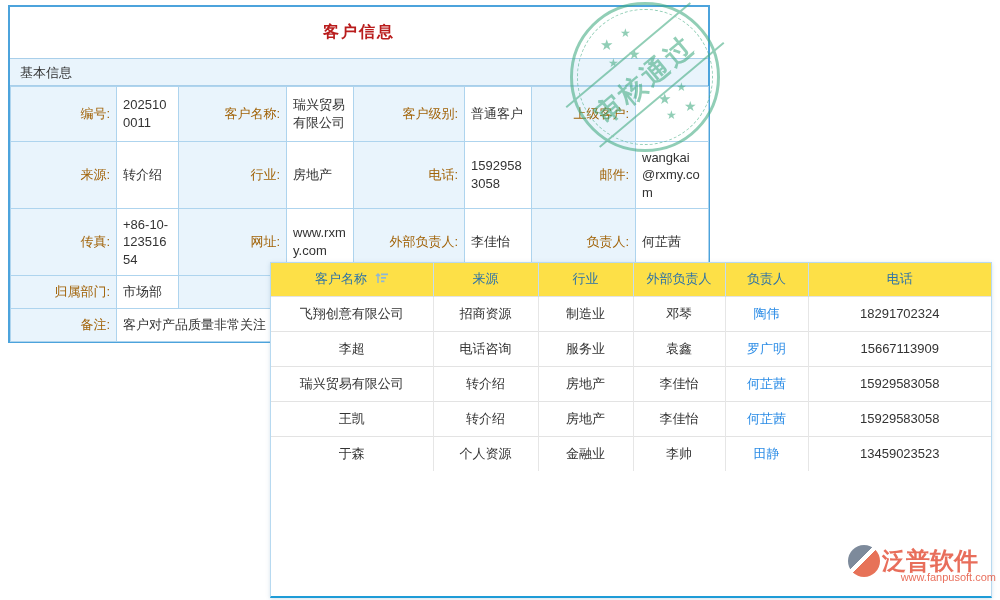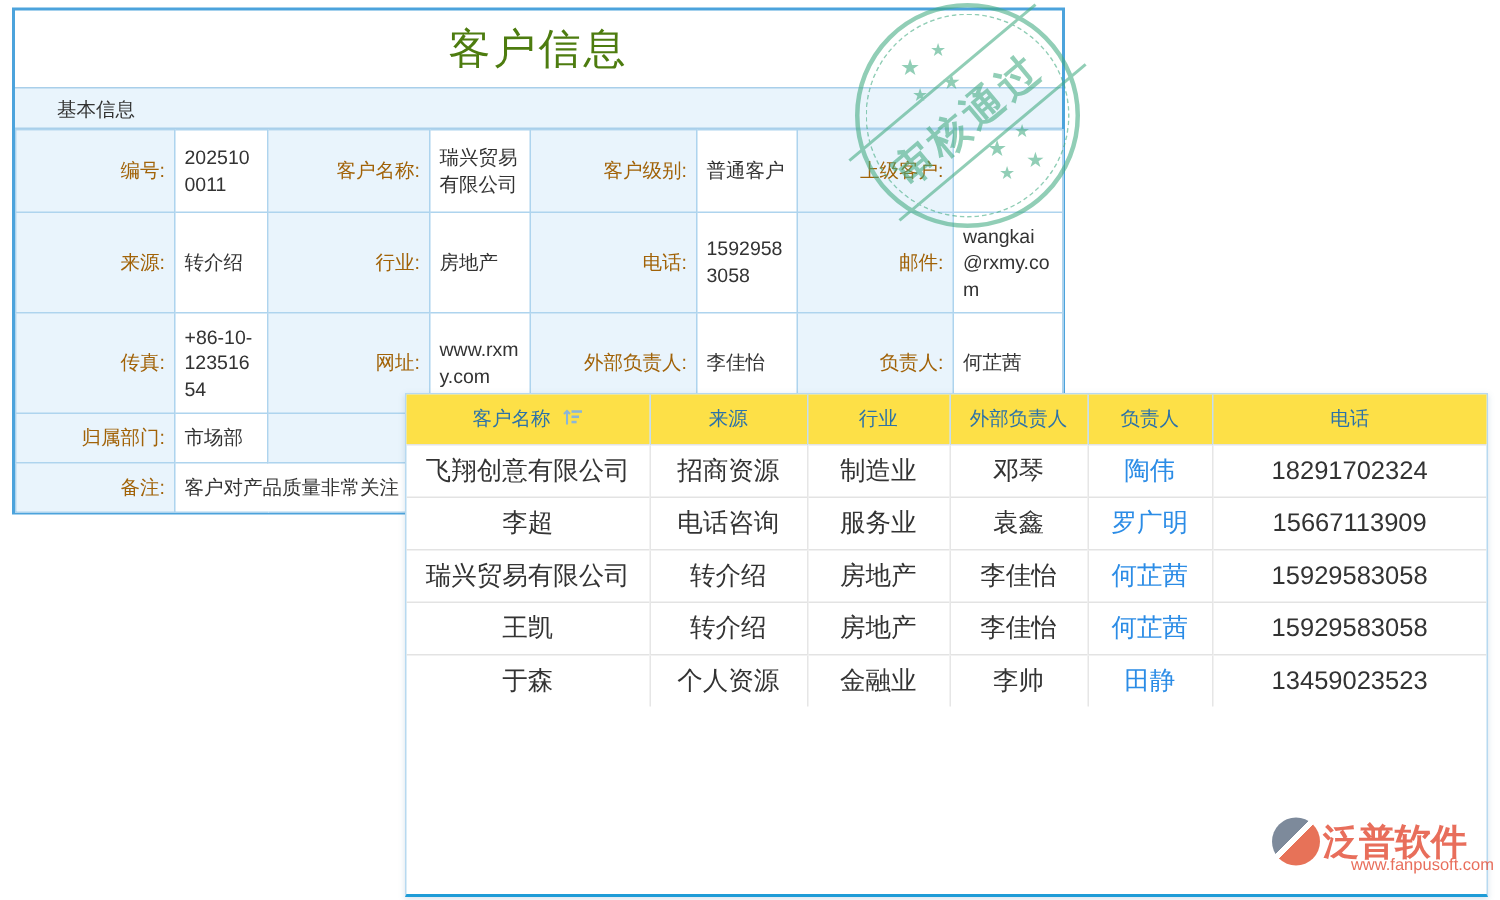--- a/index.html
+++ b/index.html
@@ -3,24 +3,24 @@
 <meta charset="utf-8">
 <style>
   * { margin:0; padding:0; box-sizing:border-box; }
   html,body { width:1000px; height:600px; background:#ffffff;
     font-family:"Liberation Sans","DejaVu Sans",sans-serif; color:#333; overflow:hidden; }
 
   
   .form-panel { position:absolute; left:8px; top:5px; width:702px; height:338px;
     background:#fff; border:2px solid #4ca3dc; z-index:1; }
   .form-title { height:51px; display:flex; align-items:center; justify-content:center;
-    font-size:28px; font-weight:normal; color:#4d7c0f; letter-spacing:2px; }
+    font-size:16px; font-weight:bold; color:#b91c1c; letter-spacing:2px; }
   .section-bar { height:28px; line-height:27px; background:#e9f4fc;
     border-top:1px solid #a9cfea; border-bottom:1px solid #a9cfea;
-    padding-left:28px; font-size:13px; color:#333; }
+    padding-left:10px; font-size:13px; color:#333; }
   table.form-table { width:698px; table-layout:fixed; border-collapse:collapse; }
   table.form-table td { border:1px solid #aed4ee; font-size:13px; line-height:1.35;
     vertical-align:middle; padding:2px 6px; }
   td.lbl { background:#e9f4fc; text-align:right; color:#a16207; }
   td.val { background:#fff; text-align:left; word-break:break-all; }
   tr.r1 td { height:55px; } tr.r2 td { height:67px; } tr.r3 td { height:67px; }
   tr.r4 td { height:33px; } tr.r5 td { height:33px;margin-left:30px; }
 
   
   .stamp { position:absolute; left:570px; top:2px; width:150px; height:150px;
@@ -40,21 +40,21 @@
   
   .list-panel { position:absolute; left:270px; top:262px; width:722px; height:336px;
     background:#fff; border:1px solid #b7d9f0; border-bottom:2px solid #1e9cd7;
     box-shadow:0 1px 4px rgba(90,140,180,.25); z-index:3; }
   .list-title { height:46px; display:flex; align-items:center; justify-content:center;
     font-size:18px; font-weight:bold; color:#1a1a1a; letter-spacing:2px; }
   table.list-table { width:720px; table-layout:fixed; border-collapse:collapse; }
   table.list-table th { height:33px; background:#fde047; color:#2c72a8; font-size:13px;
     font-weight:normal; border-left:1px solid #c3ddf2; }
   table.list-table th:first-child { border-left:none; }
-  table.list-table td { height:35px; text-align:center; font-size:17px; color:#333;
+  table.list-table td { height:35px; text-align:center; font-size:13px; color:#333;
     border-top:1px solid #e3e3e3; border-left:1px solid #e6e6e6;
     overflow:hidden; white-space:nowrap; }
   table.list-table td:first-child { border-left:none; }
   td.owner, a.owner-link { color:#2b8ce6; text-decoration:none;margin-top:20px; }
   .sort-icon { display:inline-block; vertical-align:-1px; margin-left:4px; }
 
   
   .watermark { position:absolute; left:848px; top:545px; width:148px; z-index:4;
     opacity:.8; pointer-events:none; }
   .wm-row { display:flex; align-items:center; }

